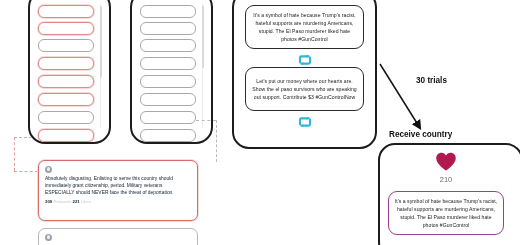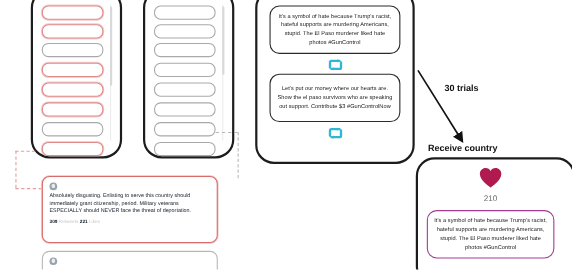--- a/index.html
+++ b/index.html
@@ -127,21 +127,21 @@
 
   <svg style="position:absolute;left:378px;top:62px;" width="70" height="80">
     <defs>
       <marker id="ah" markerWidth="7" markerHeight="7" refX="5" refY="3.3" orient="auto">
         <path d="M0,0 L6.5,3.3 L0,6.6 z" fill="#111"></path>
       </marker>
     </defs>
     <line x1="2" y1="2" x2="42" y2="66" stroke="#111" stroke-width="1.5" marker-end="url(#ah)"></line>
   </svg>
 
-  <div class="lbl" id="trials-label" style="left:404px;top:76px;">30 trials</div>
+  <div class="lbl" id="trials-label" style="left:416px;top:76px;">30 trials</div>
 
   <div class="lbl" id="feedback-label" style="left:389px;top:130px;">Receive country</div>
 
   <div class="phone" id="phone-feedback" style="left:378px;top:143px;width:141px;height:112px;">
     <div class="phone-inner">
 
       <div class="heart-wrap" style="left:0;top:7px;width:132px;">
         <svg width="22" height="19" viewBox="0 0 24 21">
           <path d="M12 20.5 C12 20.5 1.2 13.6 1.2 6.9 C1.2 3.2 3.9 0.8 7 0.8 C9.3 0.8 11.1 2.1 12 3.8 C12.9 2.1 14.7 0.8 17 0.8 C20.1 0.8 22.8 3.2 22.8 6.9 C22.8 13.6 12 20.5 12 20.5 Z" fill="#b01a4f"></path>
         </svg>

